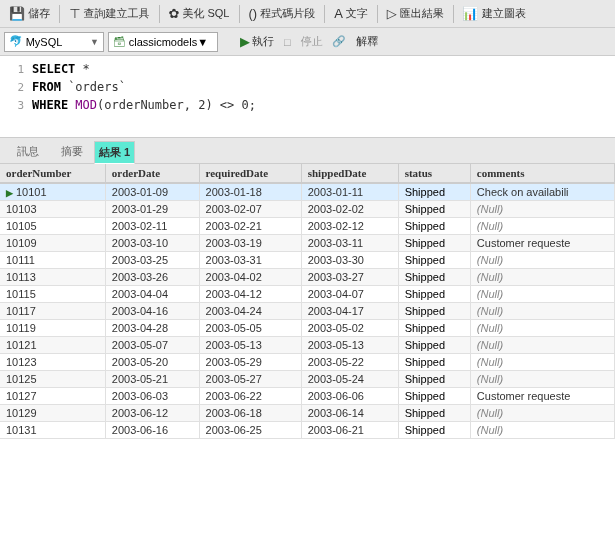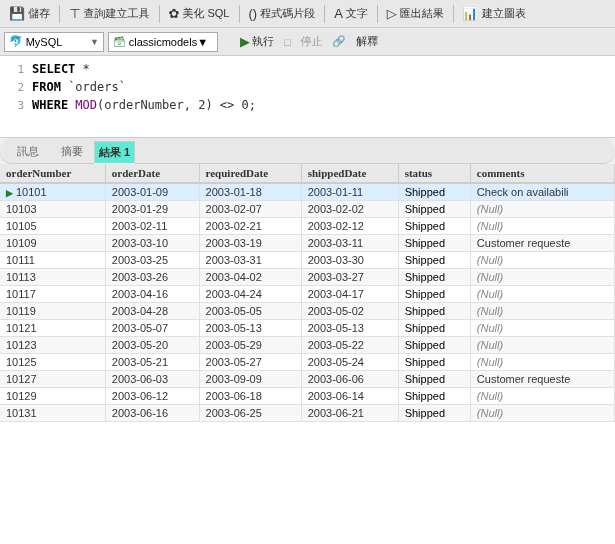--- a/index.html
+++ b/index.html
@@ -148,21 +148,20 @@
     .sql-text { color: #333; }
 
     
     .tab-bar {
       background: #e8e8e8;
       border-bottom: 1px solid #ccc;
       display: flex;
       align-items: flex-end;
       padding: 0 6px;
       height: 26px;
-      border-radius: 12px;
     }
     .tab-inactive {
       padding: 3px 10px;
       font-size: 11px;
       cursor: pointer;
       color: #666;
       border: 1px solid transparent;
     }
     .tab-active {
       padding: 3px 4px;
@@ -369,20 +368,28 @@
         </tr>
         <tr>
           <td>10113</td>
           <td>2003-03-26</td>
           <td>2003-04-02</td>
           <td>2003-03-27</td>
           <td class="status-shipped">Shipped</td>
           <td class="null-val">(Null)</td>
         </tr>
         <tr>
+          <td>10115</td>
+          <td>2003-04-04</td>
+          <td>2003-04-12</td>
+          <td>2003-04-07</td>
+          <td class="status-shipped">Shipped</td>
+          <td class="null-val">(Null)</td>
+        </tr>
+        <tr>
           <td>10117</td>
           <td>2003-04-16</td>
           <td>2003-04-24</td>
           <td>2003-04-17</td>
           <td class="status-shipped">Shipped</td>
           <td class="null-val">(Null)</td>
         </tr>
         <tr>
           <td>10119</td>
           <td>2003-04-28</td>
@@ -411,21 +418,21 @@
           <td>10125</td>
           <td>2003-05-21</td>
           <td>2003-05-27</td>
           <td>2003-05-24</td>
           <td class="status-shipped">Shipped</td>
           <td class="null-val">(Null)</td>
         </tr>
         <tr>
           <td>10127</td>
           <td>2003-06-03</td>
-          <td>2003-09-09</td>
+          <td>2003-06-22</td>
           <td>2003-06-06</td>
           <td class="status-shipped">Shipped</td>
           <td>Customer requeste</td>
         </tr>
         <tr>
           <td>10129</td>
           <td>2003-06-12</td>
           <td>2003-06-18</td>
           <td>2003-06-14</td>
           <td class="status-shipped">Shipped</td>

